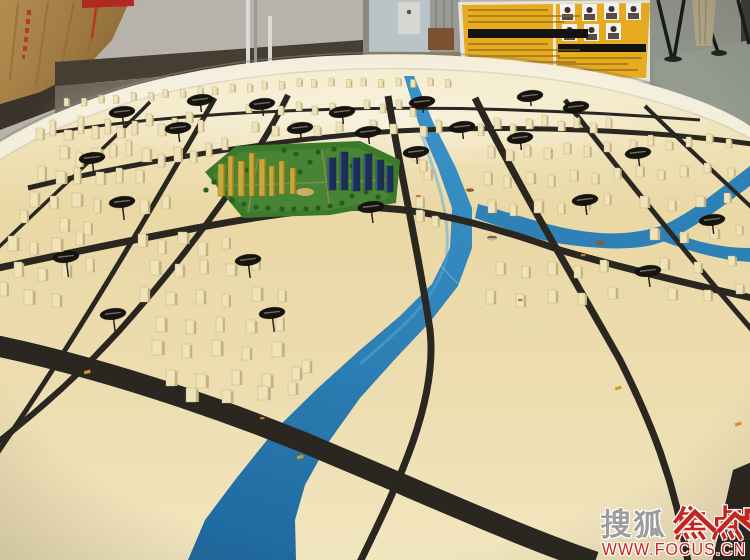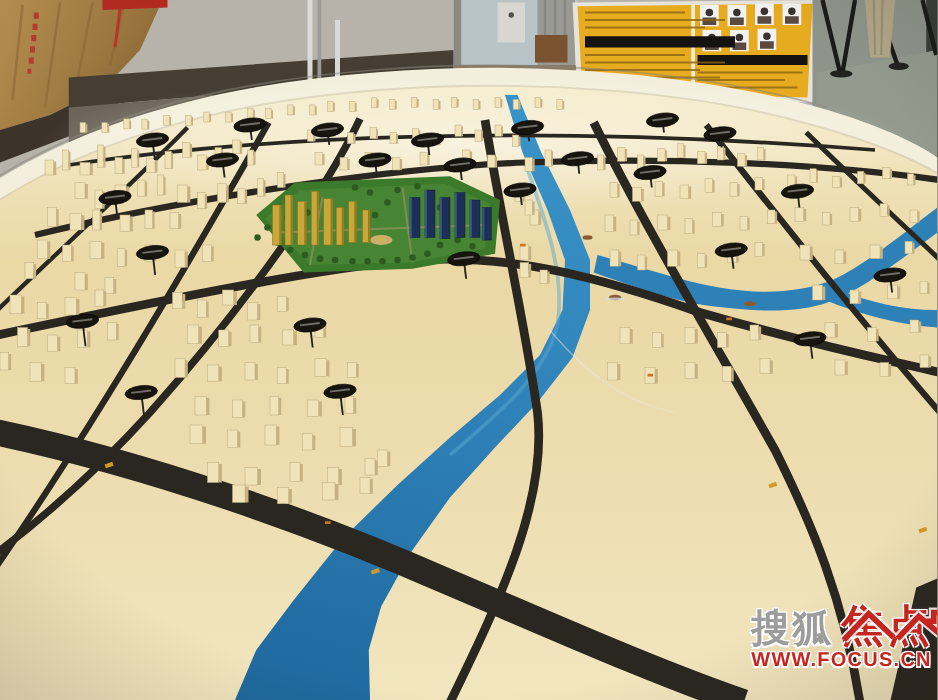--- a/index.html
+++ b/index.html
@@ -1,28 +1,28 @@
 <!DOCTYPE html>
 <html><head>
 <meta charset="utf-8">
 <style>
   html,body{margin:0;padding:0;background:#222;}
   .stage{position:relative;width:750px;height:560px;overflow:hidden;
          font-family:"Liberation Sans", sans-serif;background:#b7b3aa;}
   .stage svg{position:absolute;left:0;top:0;}
   
-  .wm{position:absolute;right:3px;bottom:23px;text-align:left;line-height:1;z-index:5;}
+  .wm{position:absolute;right:3px;bottom:2px;text-align:center;line-height:1;z-index:5;}
   .wm-brand{display:flex;align-items:flex-end;justify-content:flex-end;}
   .wm-gray{font-weight:bold;font-size:31px;color:#9c9c9c;letter-spacing:2px;
      text-shadow:0 0 2px #fff,1px 1px 0 #fff,-1px -1px 0 #fff,1px -1px 0 #fff,-1px 1px 0 #fff;}
   .wm-red-wrap{position:relative;display:inline-block;margin-left:6px;}
   .wm-roofs{position:absolute;left:-4px;top:-15px;}
   .wm-red{font-weight:bold;font-size:34px;color:#c6241f;letter-spacing:3px;
      text-shadow:0 0 2px #fff,1px 1px 0 #fff,-1px -1px 0 #fff,1px -1px 0 #fff,-1px 1px 0 #fff;}
-  .wm-url{font-weight:bold;font-size:16px;color:#c6241f;letter-spacing:1px;margin-top:3px;
+  .wm-url{font-weight:normal;font-size:16px;color:#c6241f;letter-spacing:1px;margin-top:3px;
      text-shadow:0 0 2px #fff,1px 1px 0 #fff,-1px -1px 0 #fff,1px -1px 0 #fff,-1px 1px 0 #fff;}
 </style>
 </head>
 <body>
 
 <div class="stage">
 <svg width="750" height="560" viewBox="0 0 750 560">
   <defs>
     <linearGradient id="surf" x1="0" y1="60" x2="0" y2="560" gradientUnits="userSpaceOnUse">
       <stop offset="0" stop-color="#f6eecf"></stop>

